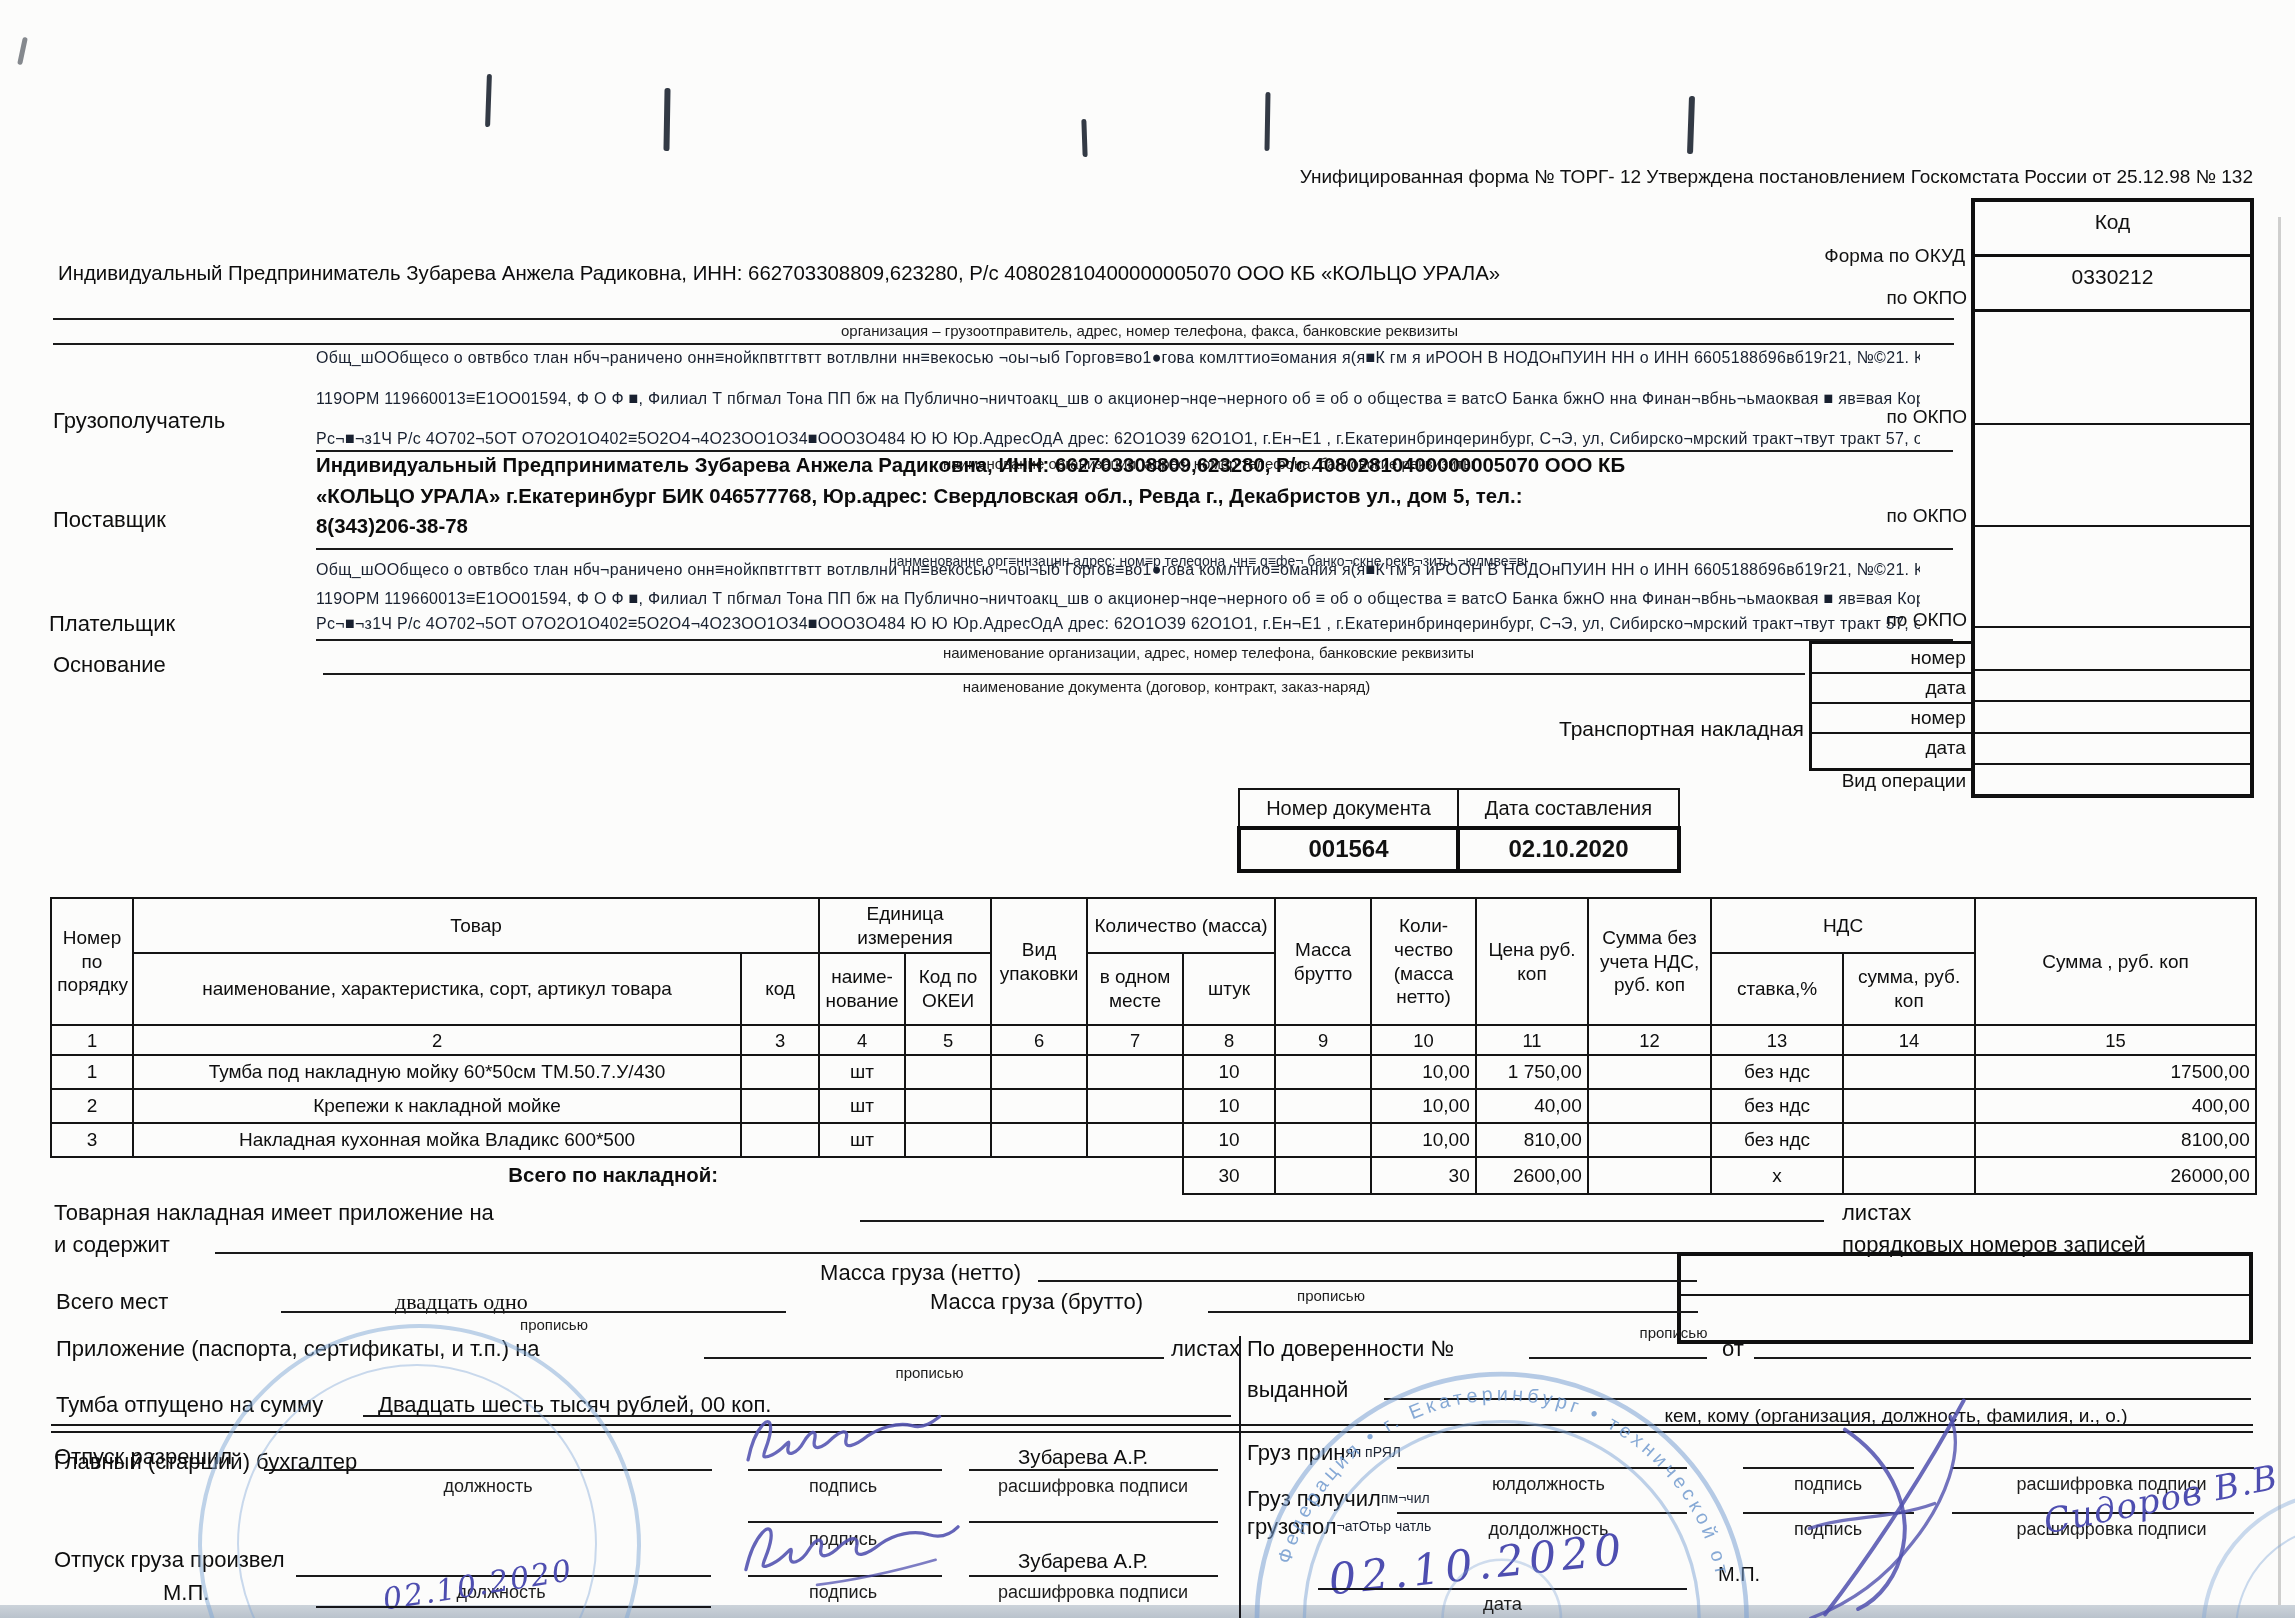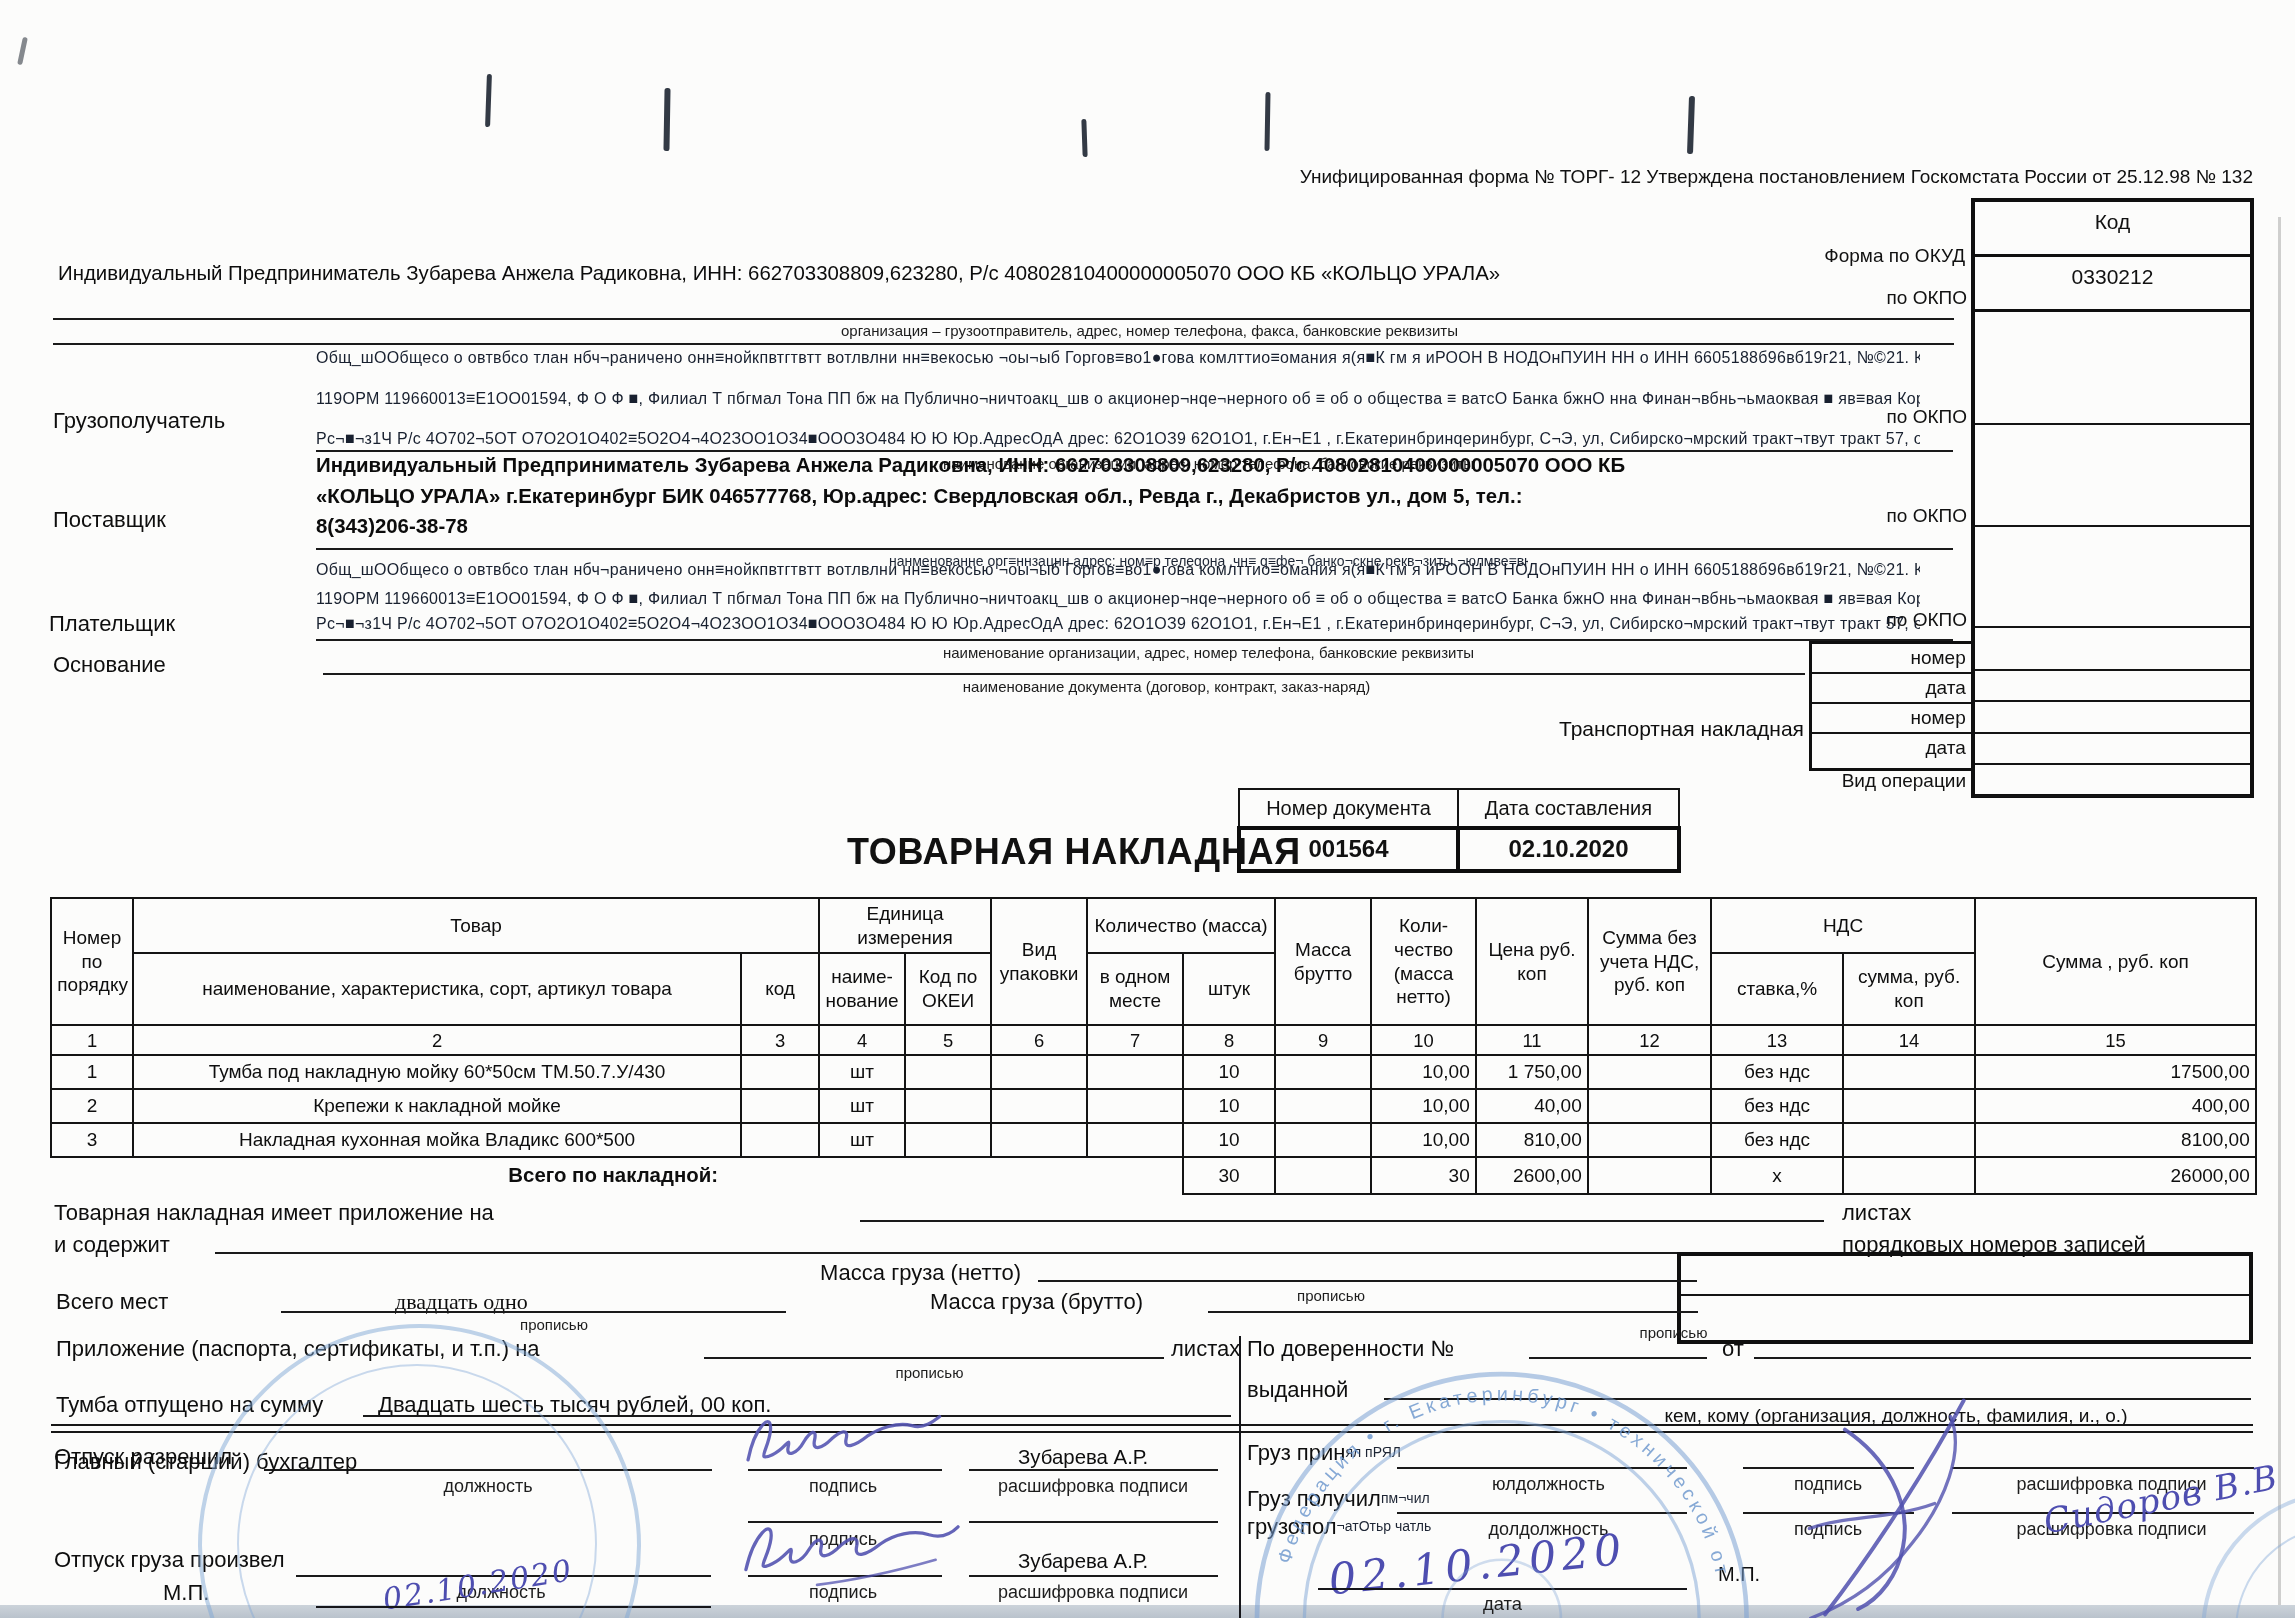--- a/index.html
+++ b/index.html
@@ -120,21 +120,20 @@
         <tr>
       <th>Номер документа</th>
       <th>Дата составления</th>
     </tr>
     <tr>
       <td>001564</td>
       <td>02.10.2020</td>
     </tr>
   </tbody>
     </table>
-  <div class="abs bold" style="left:847px;top:831px;font-size:36px;letter-spacing:0.7px;">ТОВАРНАЯ НАКЛАДНАЯ</div>
 
   <table class="goods abs" style="left:50px;top:897px;">
     <colgroup>
       <col style="width:82px">
         <col style="width:608px">
         <col style="width:78px">
         <col style="width:86px">
       <col style="width:86px">
         <col style="width:96px">
         <col style="width:96px">

